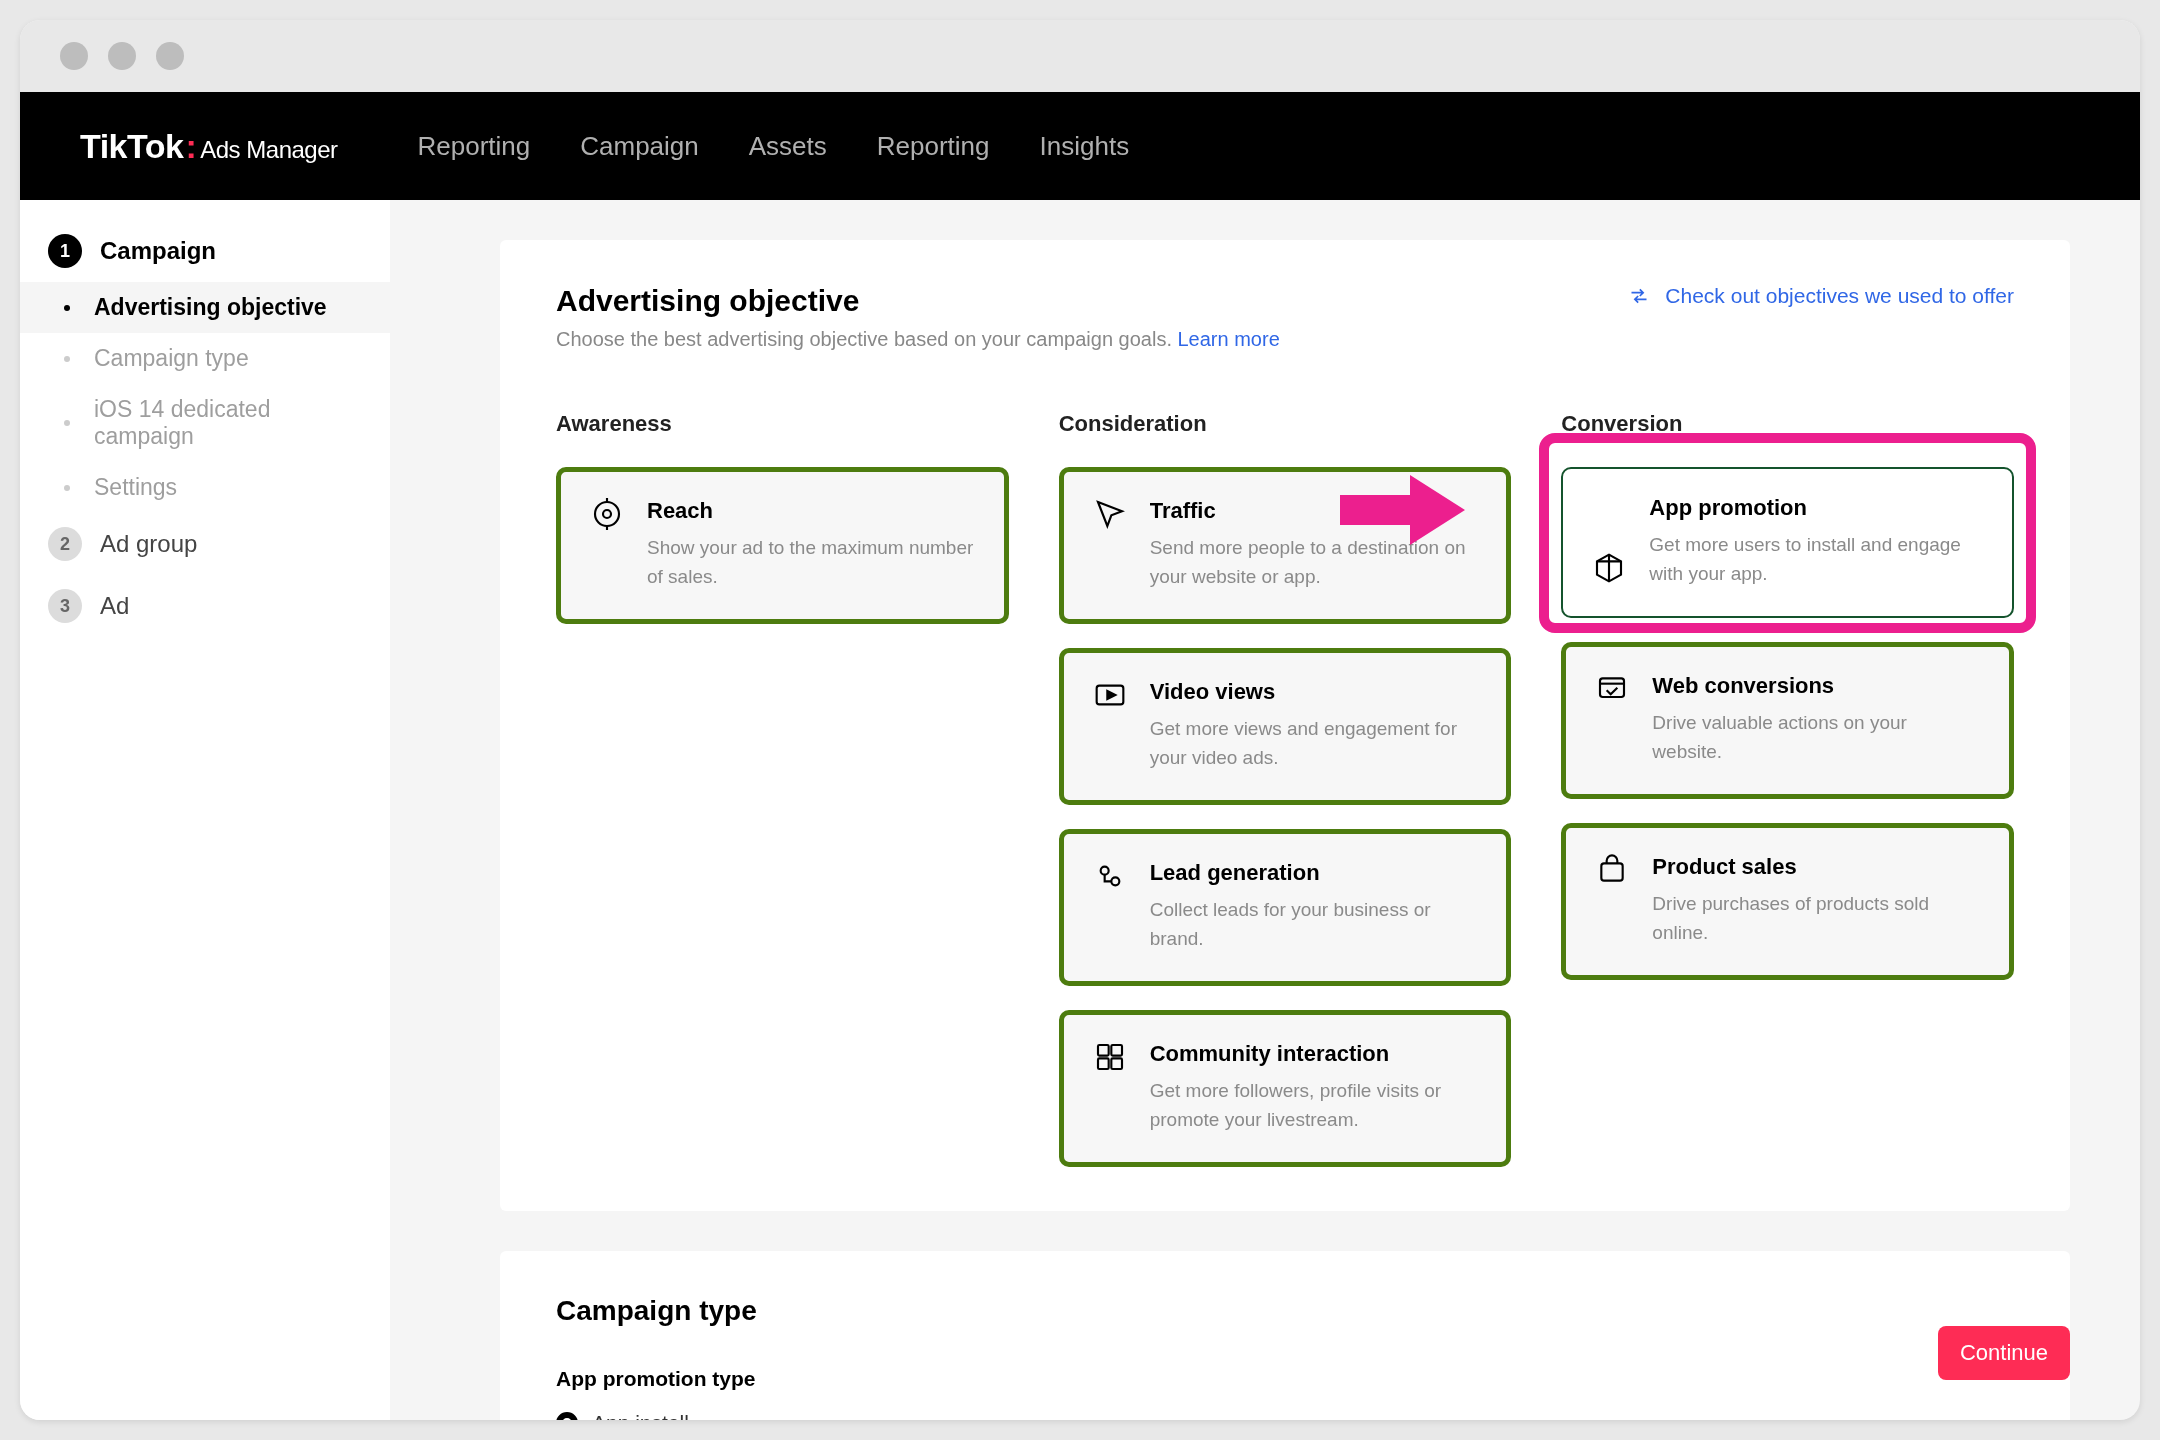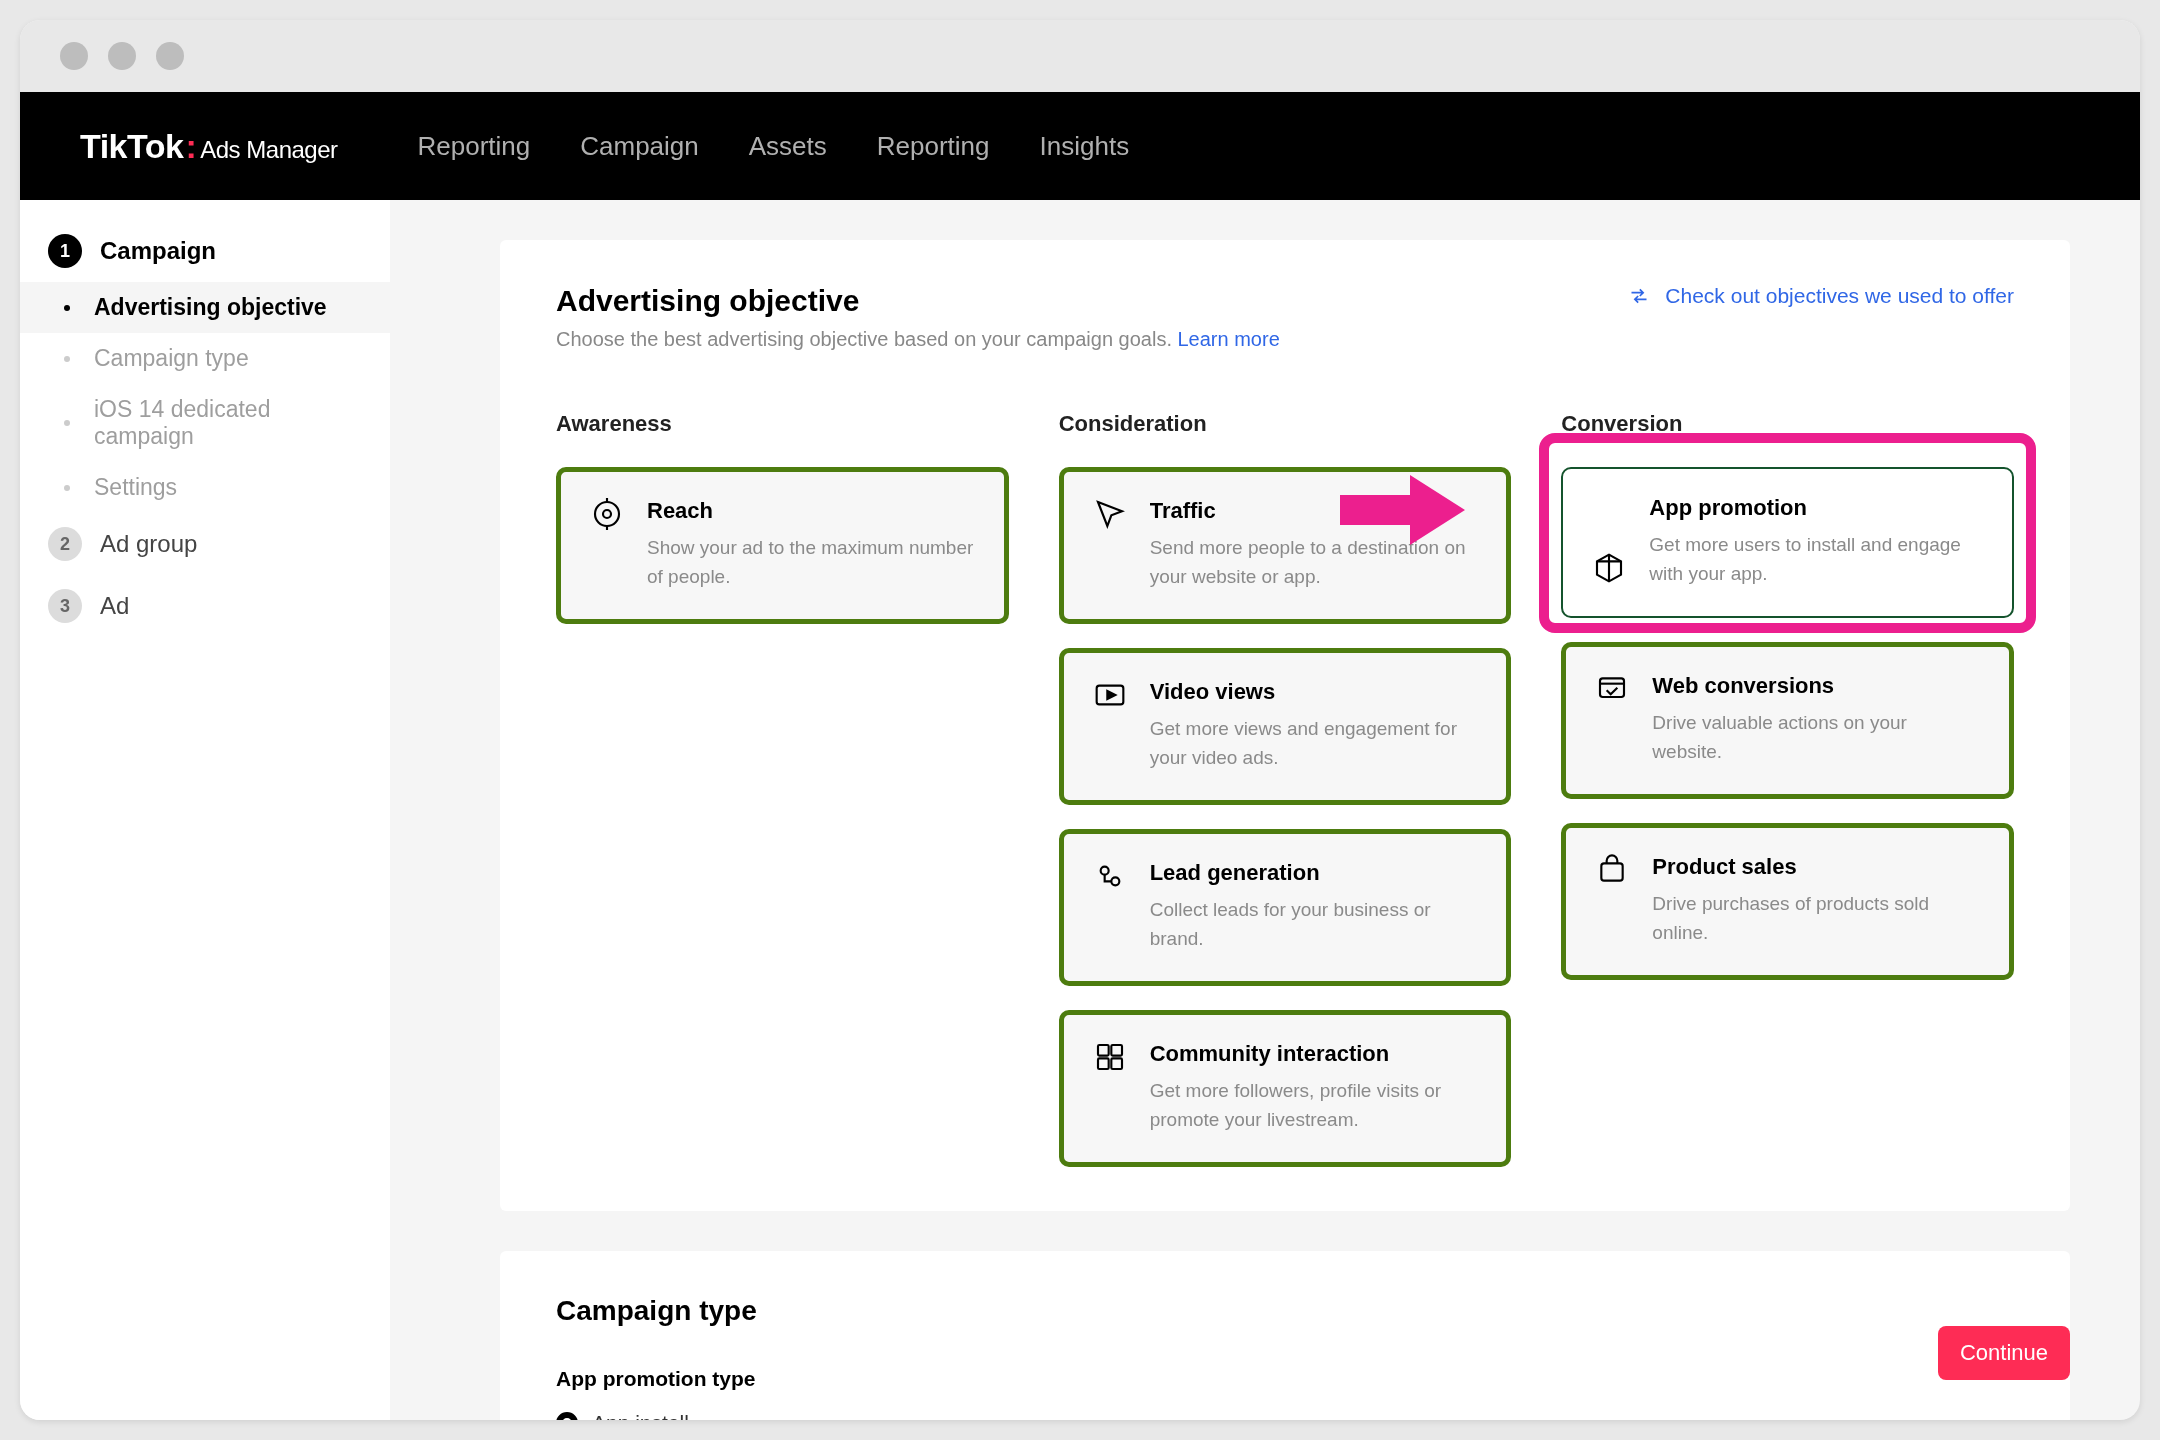--- a/index.html
+++ b/index.html
@@ -130,21 +130,21 @@
             <div class="card">
               <div class="card-icon">
                 <svg viewBox="0 0 24 24">
                     <circle cx="12" cy="12" r="9"></circle>
                     <circle cx="12" cy="12" r="3"></circle>
                     <path d="M12 3 L12 0 M12 24 L12 21"></path>
                   </svg>
               </div>
               <div class="card-body">
                 <div class="card-title">Reach</div>
-                <div class="card-desc">Show your ad to the maximum number of people.</div>
+                <div class="card-desc">Show your ad to the maximum number of sales.</div>
               </div>
             </div>
           </div>
 
           <div class="col">
             <div class="col-head">Consideration</div>
             <div class="card">
               <div class="card-icon">
                 <svg viewBox="0 0 24 24">
                     <path d="M3 3 L21 10 L13 13 L10 21 Z"></path>

